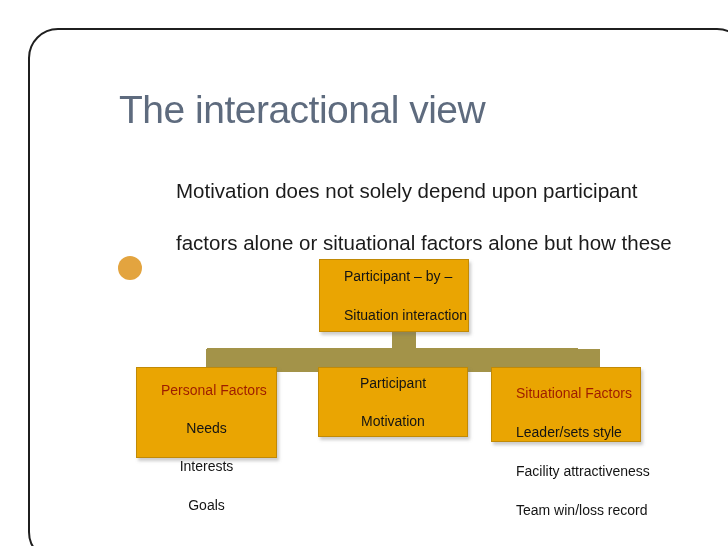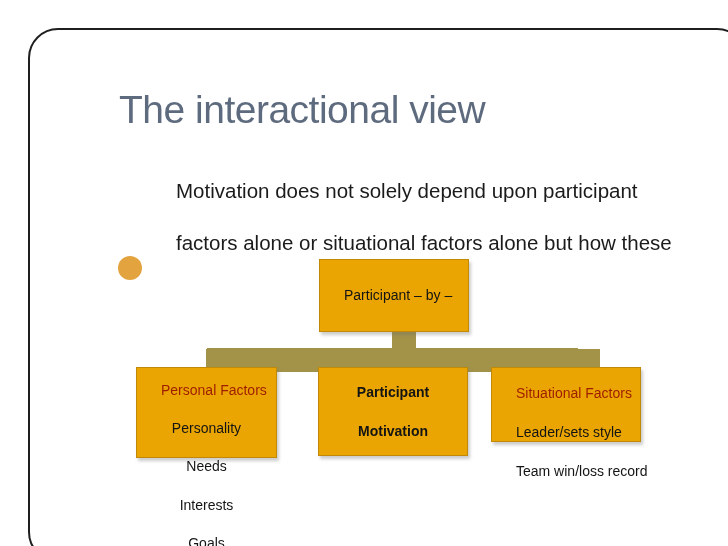--- a/index.html
+++ b/index.html
@@ -44,21 +44,21 @@
     border:1px solid var(--box-border);
     box-shadow:2px 3px 3px rgba(110,110,110,0.35);
     color:#141414;font-size:14px;line-height:14.4px;text-align:center;
   }
   .obox .line{display:block;white-space:nowrap;}
   .obox .red{color:var(--heading-red);}
   .centered{display:flex;flex-direction:column;justify-content:center;}
 
   .box-top{left:295px;top:235px;width:150px;height:73px;}
   .box-personal{left:112px;top:343px;width:141px;height:91px;padding-top:3px;line-height:14.2px;}
-  .box-motivation{left:294px;top:343px;width:150px;height:89px;font-weight:bold;}
+  .box-motivation{left:294px;top:343px;width:150px;height:70px;}
   .box-situational{left:467px;top:343px;width:150px;height:75px;padding-top:6px;line-height:15px;}
 
   .conn{position:absolute;background:var(--connector);}
   .conn-v-top   {left:368px;top:308px;width:2px;height:17px;}
   .conn-h       {left:183px;top:324px;width:371px;height:2px;}
   .conn-v-left  {left:182px;top:325px;width:2px;height:18px;}
   .conn-v-mid   {left:368px;top:325px;width:2px;height:18px;}
   .conn-v-right {left:552px;top:325px;width:2px;height:18px;}
 </style>
 </head>
@@ -78,33 +78,34 @@
   </div>
 
   <div class="conn conn-v-top"></div>
   <div class="conn conn-h"></div>
   <div class="conn conn-v-left"></div>
   <div class="conn conn-v-mid"></div>
   <div class="conn conn-v-right"></div>
 
   <div class="obox box-top centered">
     <span class="line">Participant – by –</span>
+    <span class="line">Situation interaction</span>
   </div>
 
   <div class="obox box-personal">
     <span class="line red">Personal Factors</span>
-    <span class="line">Personality</span>
     <span class="line">Needs</span>
     <span class="line">Interests</span>
     <span class="line">Goals</span>
   </div>
 
   <div class="obox box-motivation centered">
     <span class="line">Participant</span>
     <span class="line">Motivation</span>
   </div>
 
   <div class="obox box-situational">
     <span class="line red">Situational Factors</span>
     <span class="line">Leader/sets style</span>
+    <span class="line">Facility attractiveness</span>
     <span class="line">Team win/loss record</span>
   </div>
 </div>
 
 </body></html>

